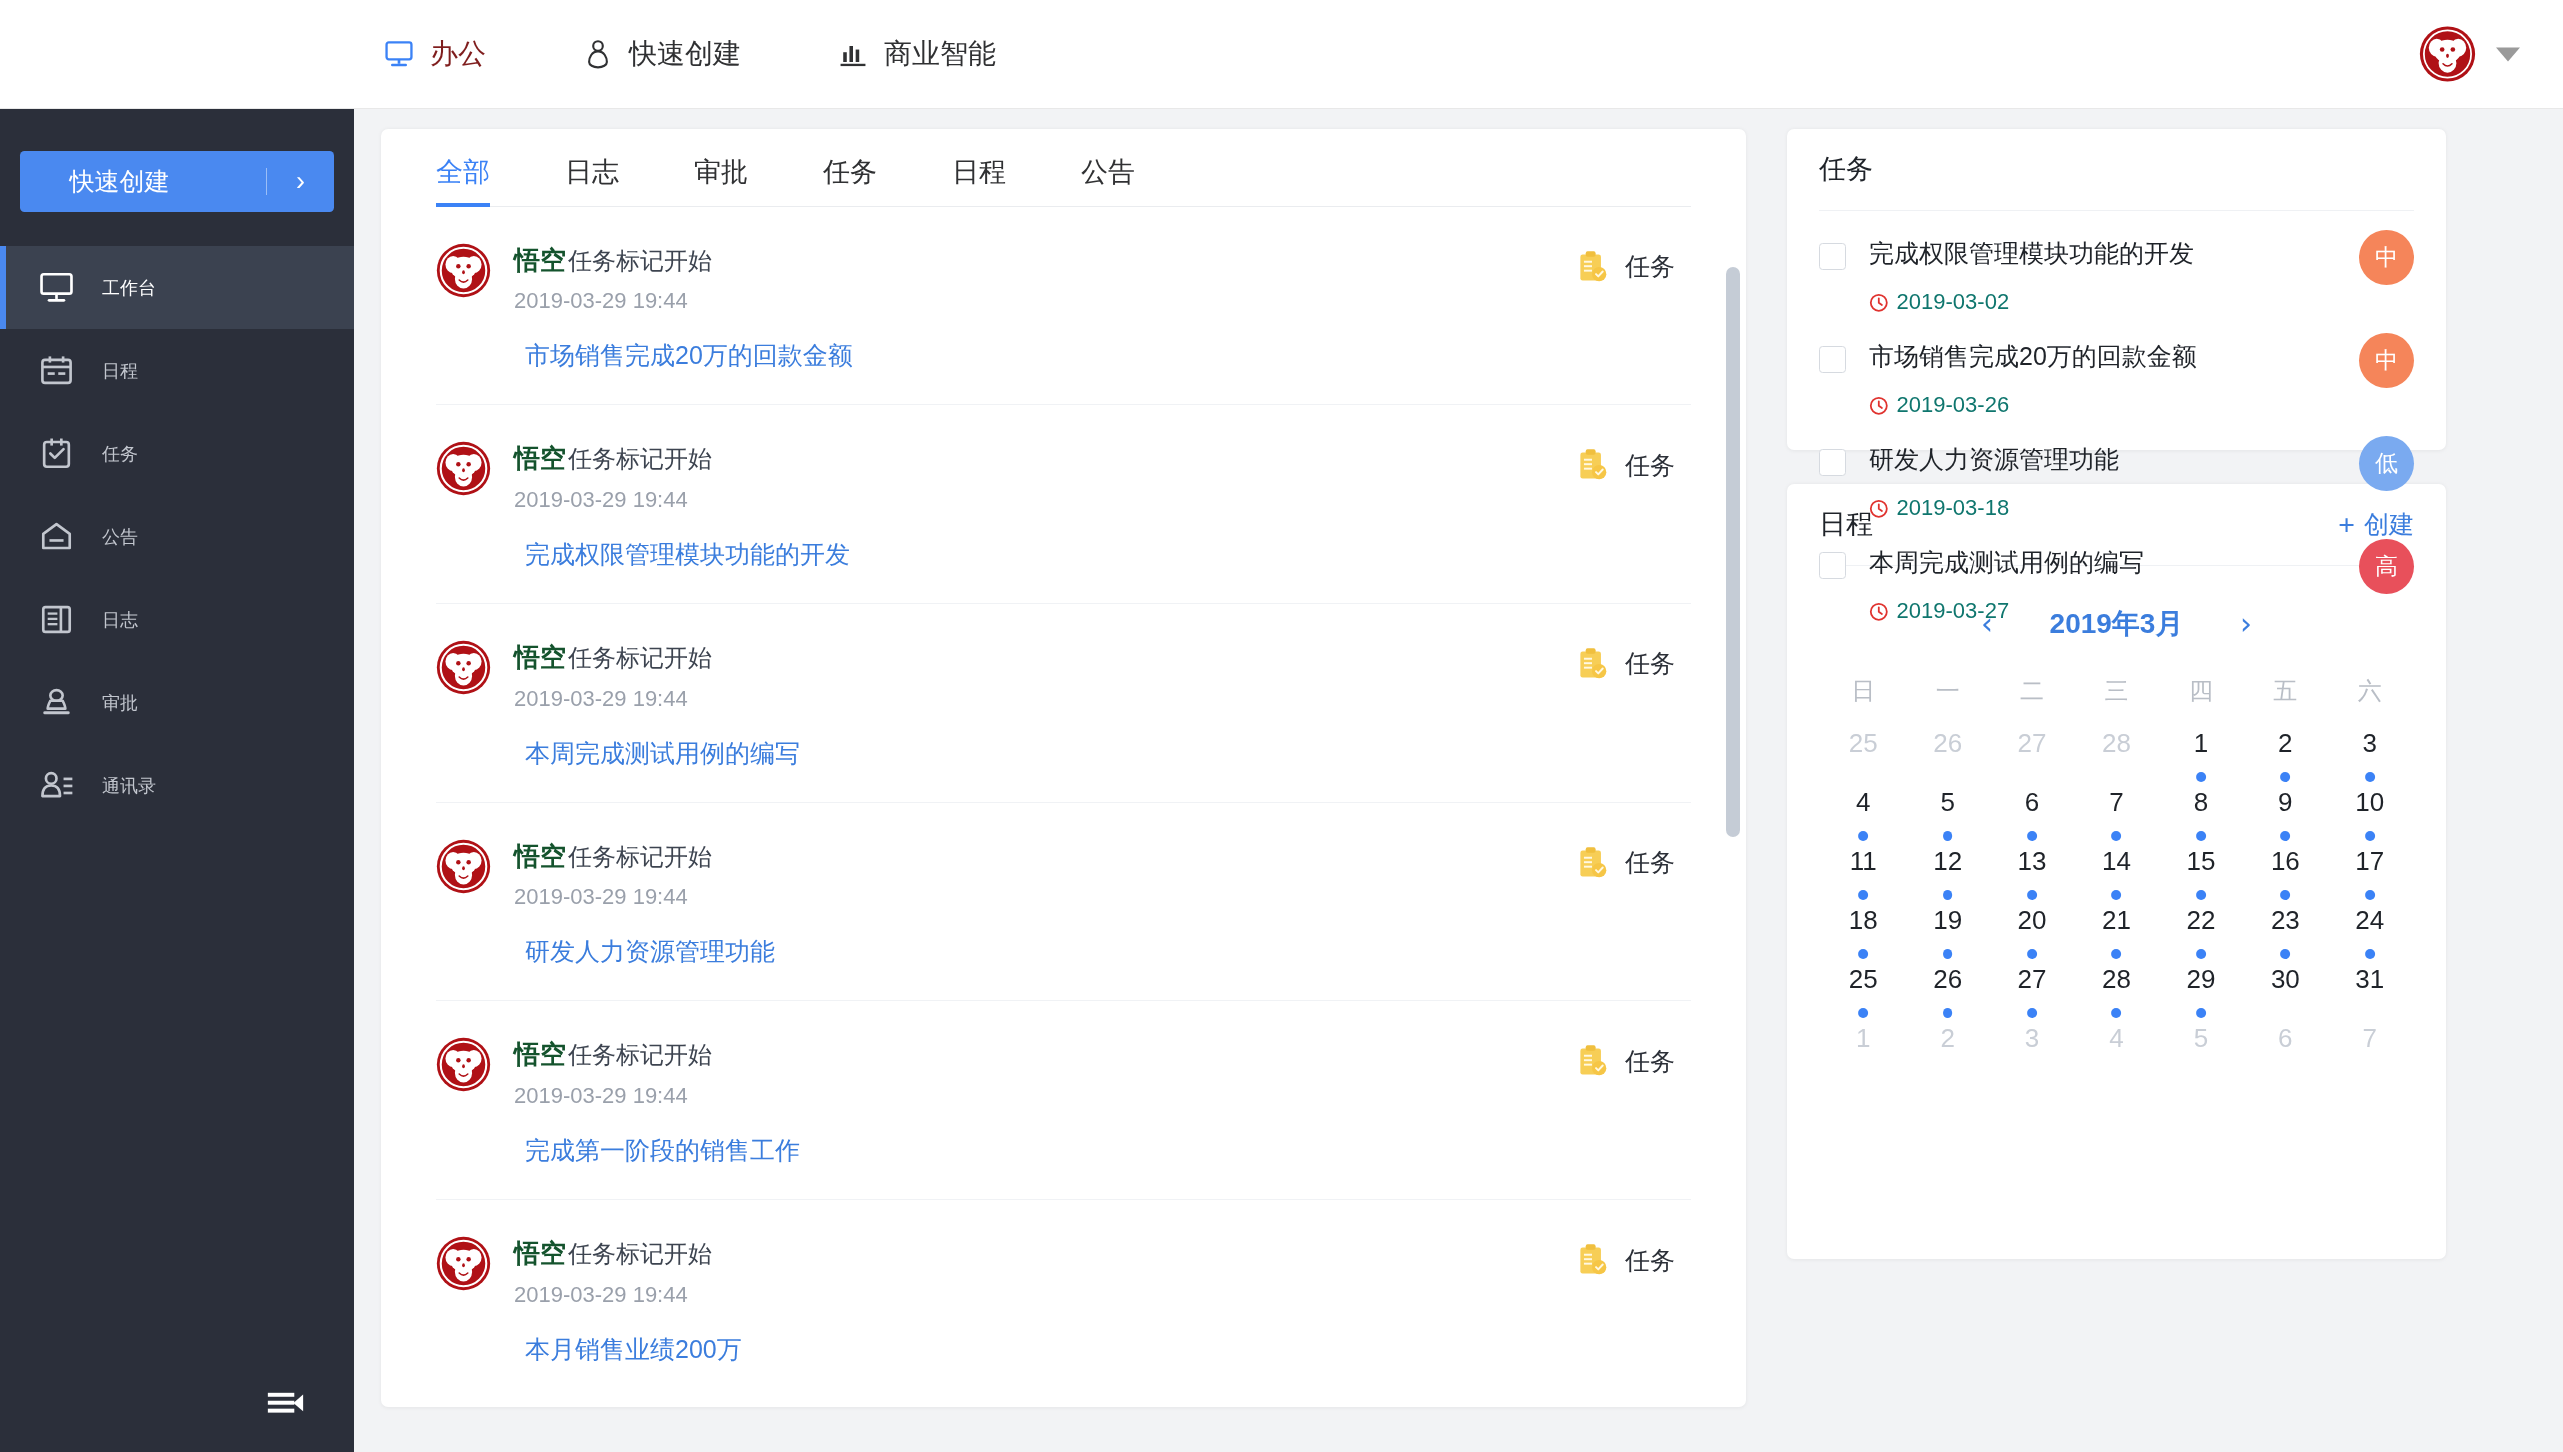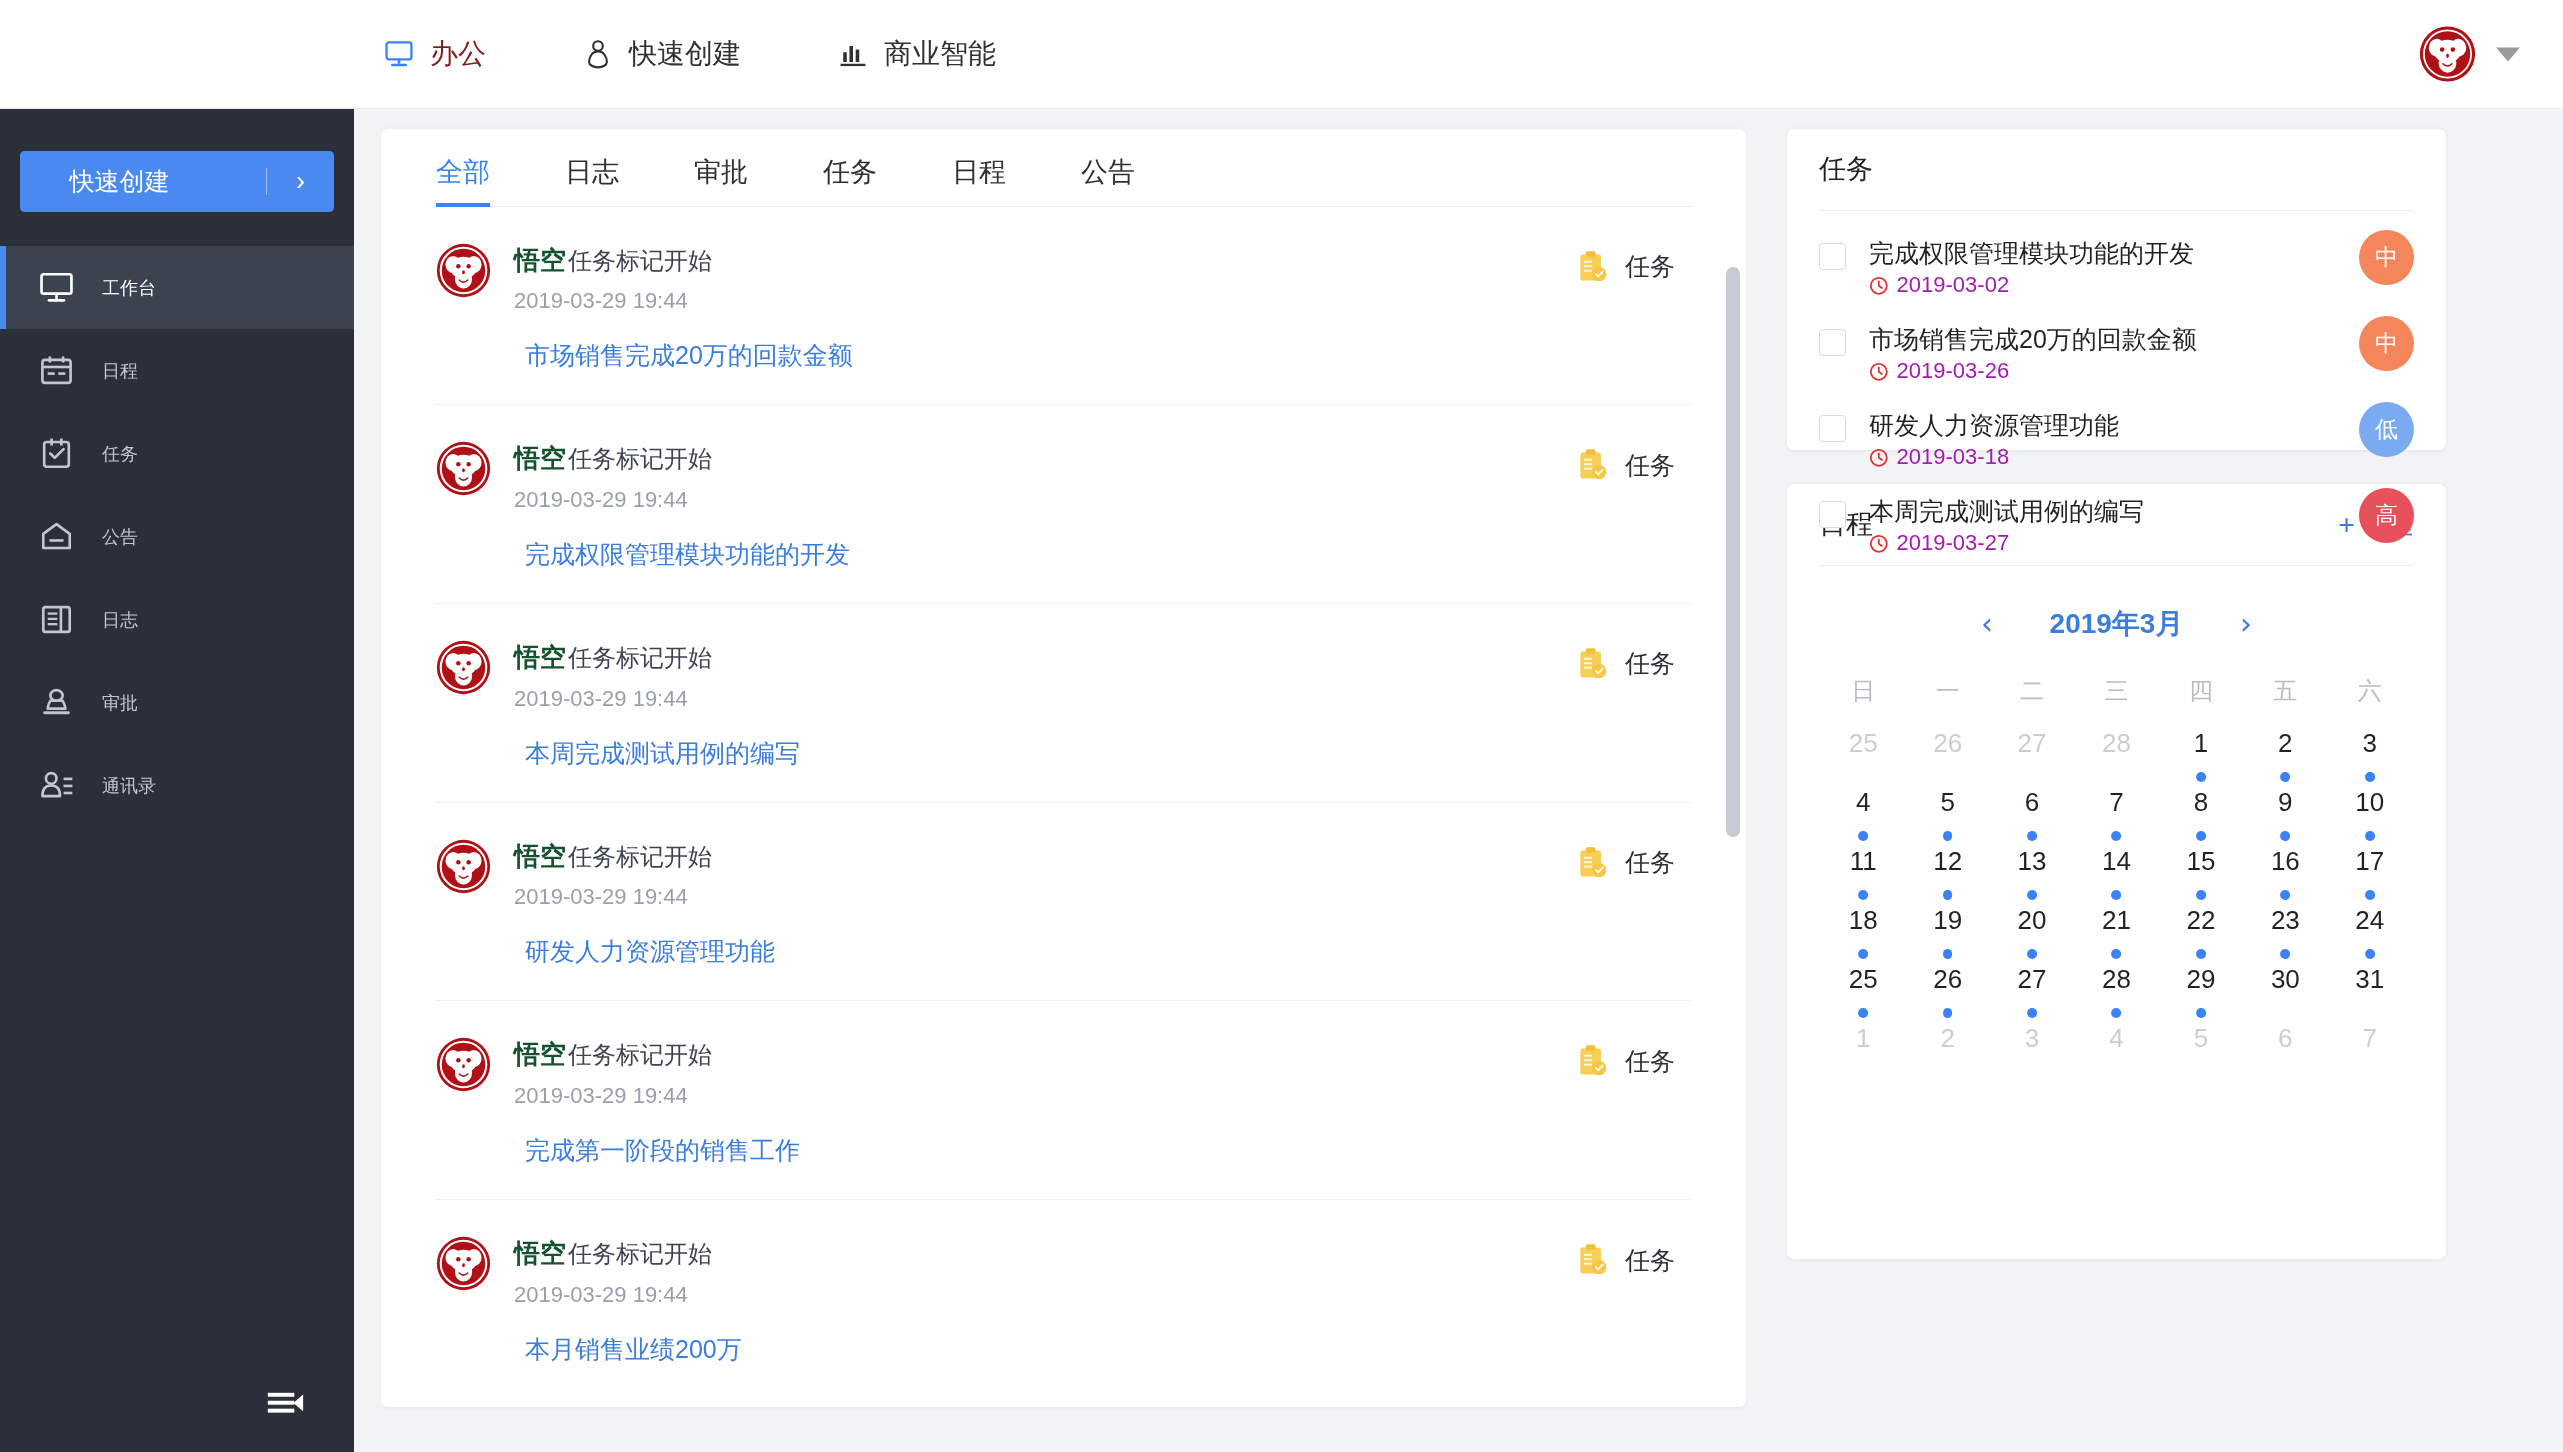--- a/index.html
+++ b/index.html
@@ -225,22 +225,22 @@
     width: 27px; height: 27px;
     border: 1.8px solid #d6dae0;
     border-radius: 3.6px;
     background: #fff;
     flex: none; margin-top: 5.3px; margin-right: 23px;
     cursor: pointer;
   }
   .task-body { flex: 1; }
   .task-title { font-size: 25px; color: #1f2329; }
   .task-due {
-    margin-top: 2px;
-    font-size: 22px; color: #a21caf;
+    margin-top: 19px;
+    font-size: 22px; color: #0f766e;
     display: flex; align-items: center;
   }
   .task-due .clock { margin-right: 8px; display: flex; }
   .prio {
     position: absolute; right: 0; top: 5.3px;
     width: 55px; height: 55px; border-radius: 50%;
     display: flex; align-items: center; justify-content: center;
     color: #ffffff; font-size: 23px;
     flex: none;
   }

